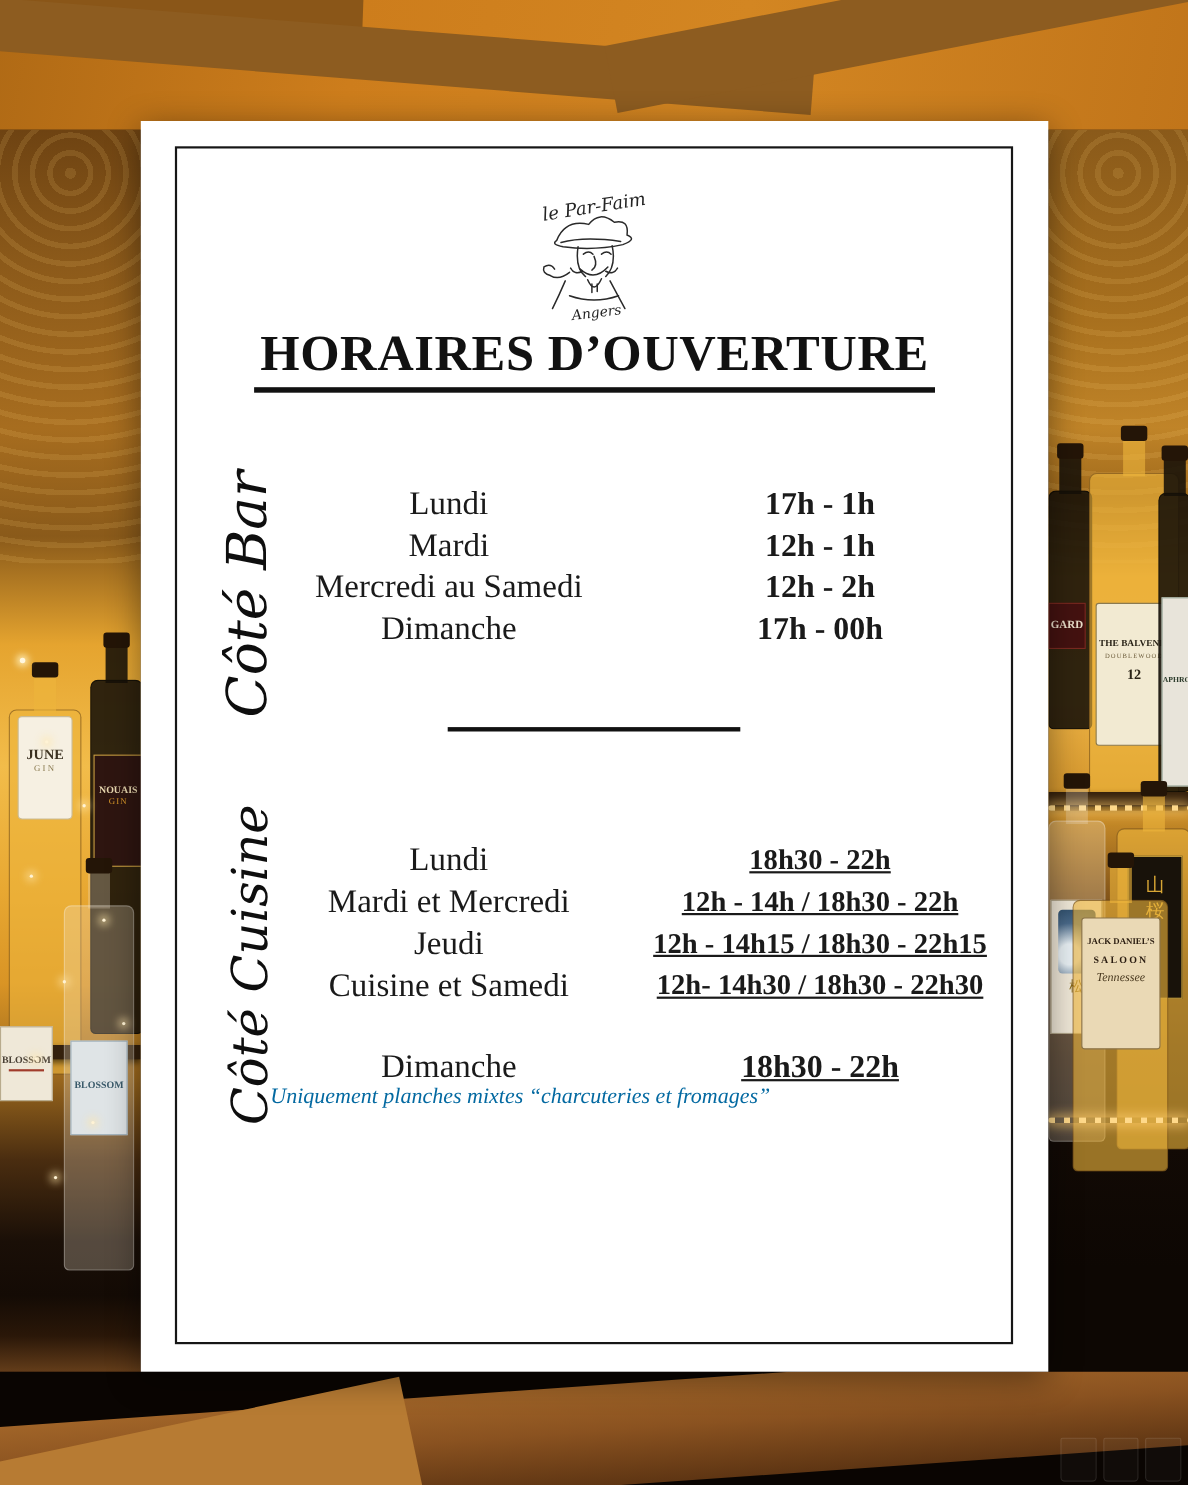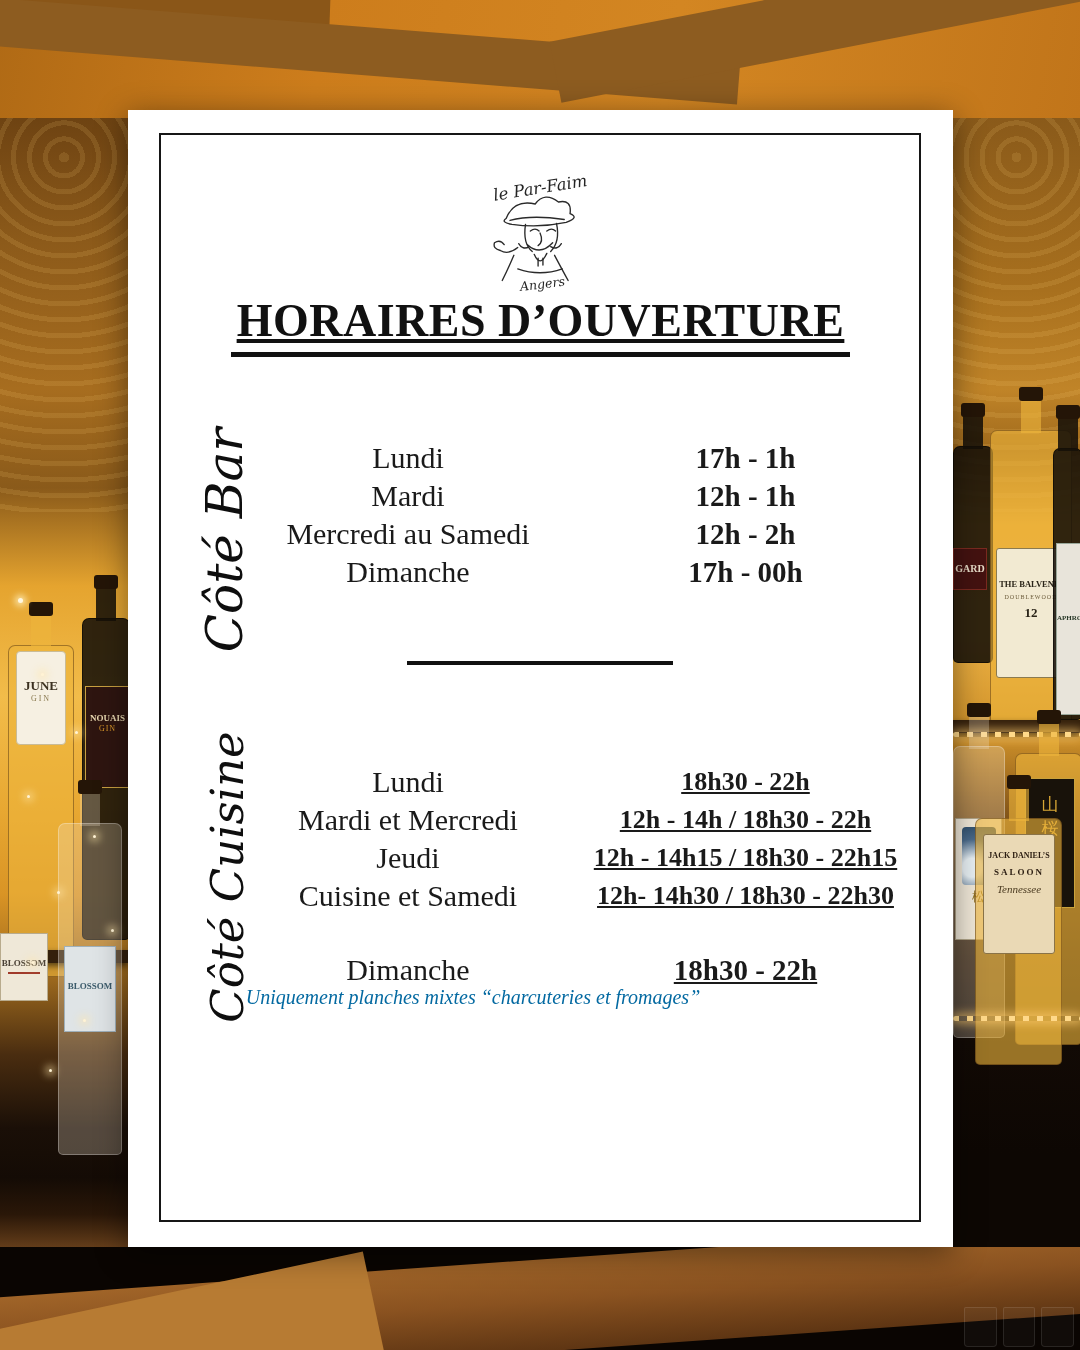--- a/index.html
+++ b/index.html
@@ -68,21 +68,21 @@
   .card{position:absolute;left:128px;top:110px;width:825px;height:1137px;background:#ffffff;
         box-shadow:0 6px 30px rgba(0,0,0,.45);}
   .frame{position:absolute;left:31px;right:32px;top:23px;bottom:25px;border:2px solid #161616;pointer-events:none;}
 
   .logo{position:absolute;left:50%;transform:translateX(-50%);top:62px;width:180px;height:124px;}
   .logo svg{width:100%;height:100%;}
   .logo-script{font-family:"DejaVu Serif",serif;font-style:italic;fill:#242424;}
 
   .title-wrap{position:absolute;left:0;top:184px;width:100%;text-align:center;}
   .title{display:inline-block;font-size:46px;font-weight:700;letter-spacing:.5px;color:#111;
-         border-bottom:5px solid #111;padding:0 6px 5px 6px;white-space:nowrap;text-decoration:underline;}
+         border-bottom:5px solid #111;padding:0 6px 5px 6px;white-space:nowrap;}
 
   .script-label{position:absolute;height:110px;display:flex;align-items:center;justify-content:center;
     transform:rotate(-90deg);font-family:"DejaVu Serif",serif;font-style:italic;
     color:#0e0e0e;white-space:nowrap;}
   .script-bar{left:-63px;top:375px;width:320px;font-size:50px;}
   .script-cuisine{left:-81px;top:712px;width:360px;font-size:45px;}
 
   .col{position:absolute;text-align:center;color:#1a1a1a;}
   .cell{height:38px;line-height:38px;white-space:nowrap;}
   .col-days{left:120px;width:320px;font-size:30px;text-align:center;}

